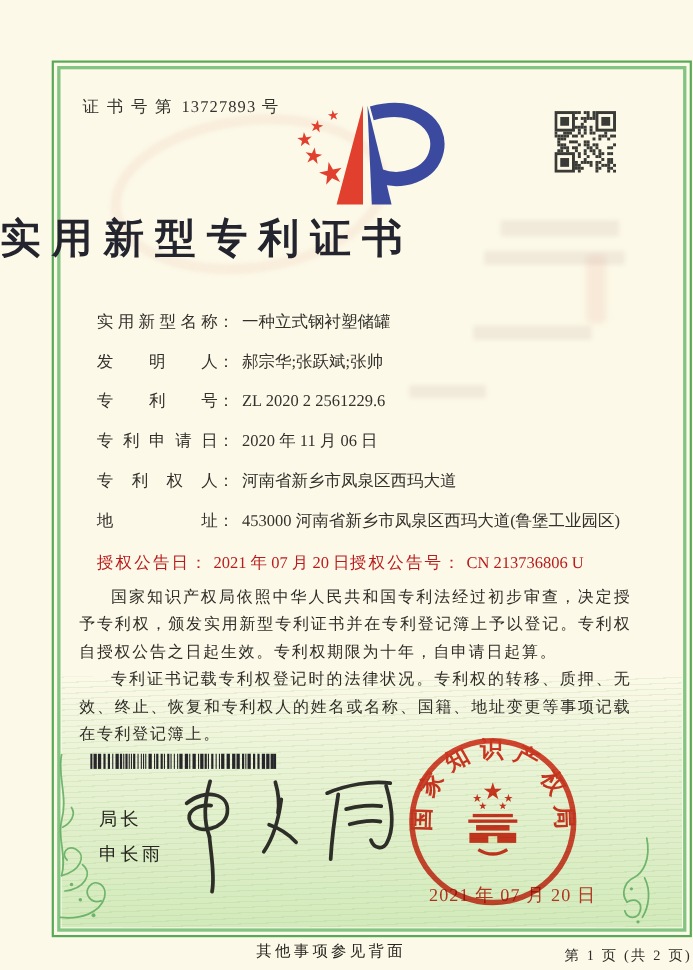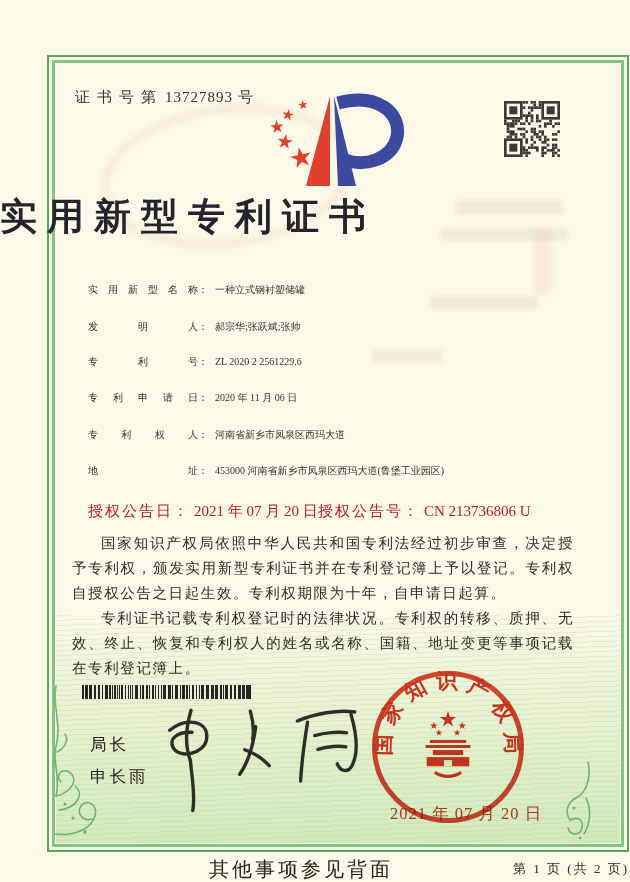--- a/index.html
+++ b/index.html
@@ -28,21 +28,21 @@
   
   .cert-no{position:absolute; left:75px; top:88px; font-size:15px; color:#35332e; white-space:nowrap;}
   .cert-no .sp{letter-spacing:7px;}
   .cert-no .digits{letter-spacing:1px; margin-left:2px;}
   .cert-no .suffix{margin-left:5px;}
   .logo{position:absolute; left:246px; top:90px; width:175px; height:102px;}
   .qr{position:absolute; left:504px; top:101px; width:56px; height:56px;}
   .title{position:absolute; left:0; right:30px; top:192px; 
     font-size:37px; font-weight:bold; letter-spacing:10px; color:#23242e;}
   
-  .field{position:absolute; left:88px; font-size:10px; color:#33312c; white-space:nowrap;}
+  .field{position:absolute; left:88px; font-size:15px; color:#33312c; white-space:nowrap;}
   .field .lbl{display:inline-block; width:110px; text-align:justify; text-align-last:justify; vertical-align:bottom;}
   .field .colon{margin-right:7px;}
   .grant-pair{position:absolute; font-size:15px; color:#b91c1c; white-space:nowrap;}
   .grant-pair .lbl2{letter-spacing:2px;}
   .grant-pair .colon{margin-right:6px;}
   
   .body-text{position:absolute; left:72px; top:531px; width:502px;
     font-size:14.5px; line-height:25px; letter-spacing:1.6px; color:#2f2d27; text-align:justify;}
   .body-text p{margin:0; text-indent:2em;}
   
@@ -56,21 +56,21 @@
     border:5px solid rgba(221,56,38,.92); border-radius:50%; box-sizing:border-box;
     mix-blend-mode:multiply;}
   .seal svg{position:absolute; left:-5px; top:-5px; width:152px; height:152px;}
   .seal-text-arc{font-size:21px; font-weight:bold; fill:#dc3826;
     font-family:"Liberation Serif","DejaVu Serif",serif; letter-spacing:2px;}
   .seal-date{position:absolute; left:390px; top:803px; font-size:16.5px; letter-spacing:1px;
     color:#d23b28; white-space:nowrap; mix-blend-mode:multiply;}
   .page-no{position:absolute; left:47px; right:33px; top:860px; text-align:right;
     font-size:13px; letter-spacing:2px; color:#2f2d27;}
   .footer-note{position:absolute; left:0; right:60px; top:856px; text-align:center;
-    font-size:20px; letter-spacing:3px; color:#26251f;}
+    font-size:14px; letter-spacing:3px; color:#26251f;}
   .flourish{position:absolute; opacity:.8;}
   .fl-bl{left:49px; top:684px; width:100px; height:160px;}
   .fl-br{left:540px; top:758px; width:55px; height:86px;}
 </style>
 </head>
 <body>
 
 <div class="page">
 
   <div class="bleed bleed-ring"></div>

